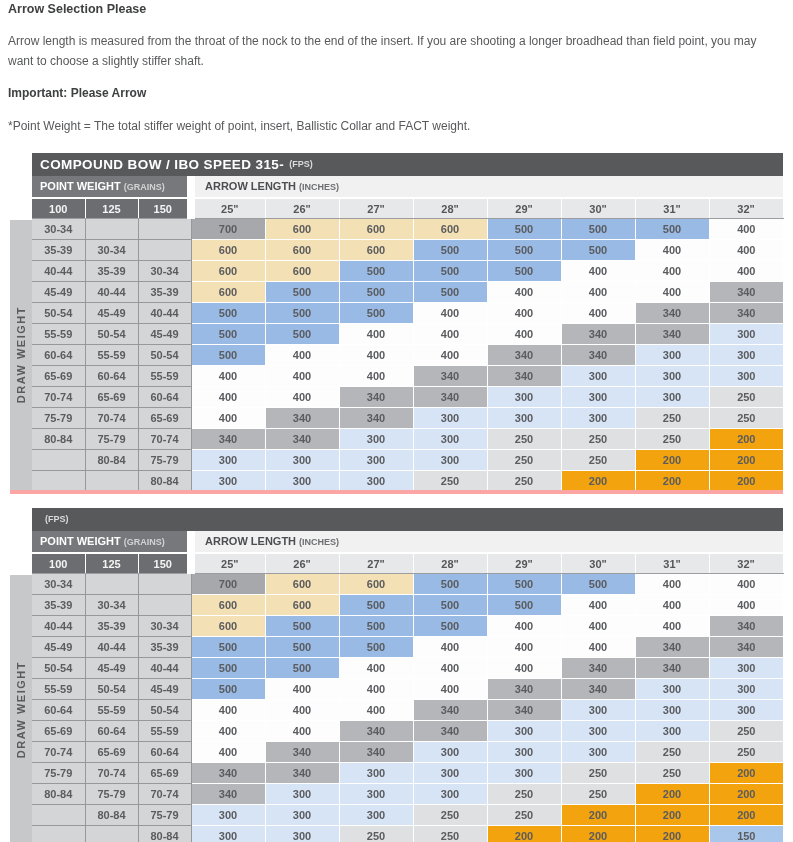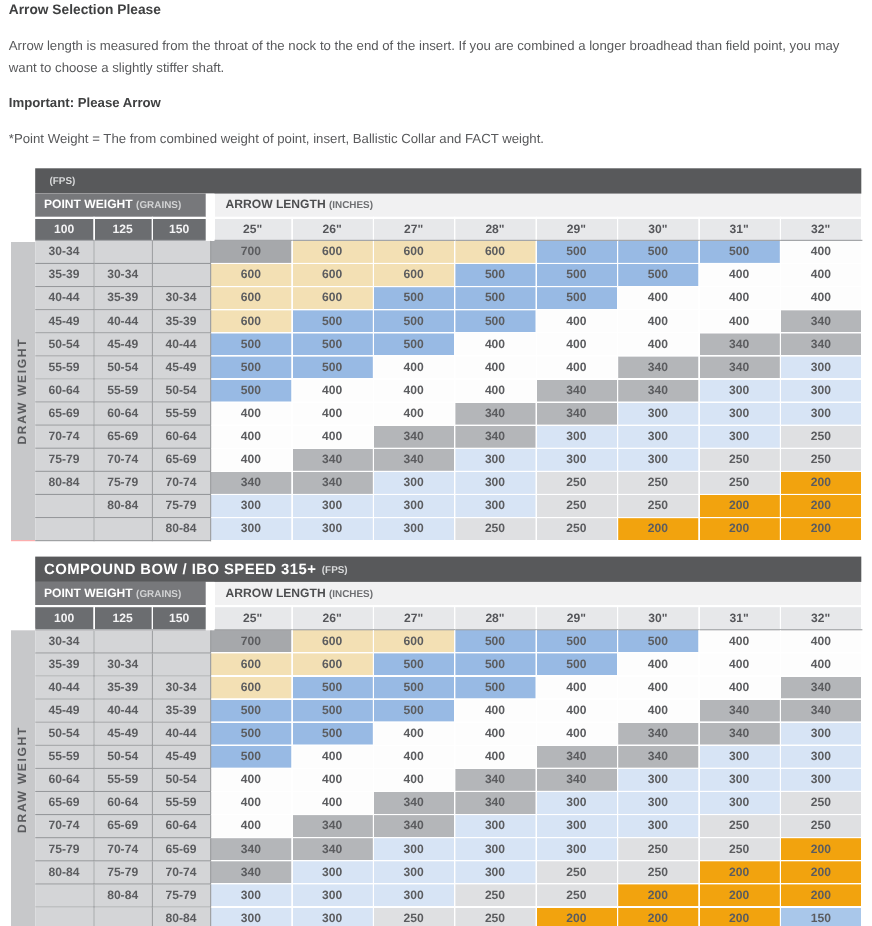--- a/index.html
+++ b/index.html
@@ -33,21 +33,21 @@
     margin-left:22px; width:751px; height:23px;
     background:#58595b; color:#ffffff;
     display:flex; align-items:center;
     padding-left:8px;
     font-weight:bold; font-size:13.5px; letter-spacing:0.4px;
     white-space:pre;
   }
   .title-bar .unit { font-size:9px; font-weight:bold; color:#d9dadb; margin-left:5px; letter-spacing:0; }
   table.spine {
     border-collapse:collapse; table-layout:fixed;
-    width:773px; border-bottom:1px solid #fca5a5;
+    width:773px; border-bottom:4px solid #fca5a5;
   }
   col.c-band { width:22px; }
   col.c-dw   { width:53px; }
   col.c-val  { width:74px; }
   th, td { font-size:11px; text-align:center; vertical-align:middle; padding:0; overflow:hidden; white-space:pre; }
   tr.row-a th { height:22px; border-bottom:2px solid #ffffff; }
   th.spacer { background:#ffffff; border:0; }
   th.pw-head {
     background:#77787b; color:#ffffff; text-align:left; padding-left:8px;
     font-weight:bold; border-right:8px solid #ffffff;
@@ -80,26 +80,26 @@
     background:#d4d5d7; color:#5b5c5f;
     border-right:1px solid #96989b; border-bottom:1px solid #96989b;
   }
   td.val { border-right:1px solid #ffffff; border-bottom:1px solid #ffffff; }
   td.val.lastcol { border-right:0; }
 </style>
 </head>
 <body>
 
 <div class="page-title">Arrow Selection Please</div>
-<p class="intro">Arrow length is measured from the throat of the nock to the end of the insert. If you are combined a longer broadhead than field point, you may want to choose a slightly stiffer shaft.</p>
+<p class="intro">Arrow length is measured from the throat of the nock to the end of the insert. If you are shooting a longer broadhead than field point, you may want to choose a slightly stiffer shaft.</p>
 <div class="important">Important: Please Arrow</div>
-<p class="note">*Point Weight = The from combined weight of point, insert, Ballistic Collar and FACT weight.</p>
+<p class="note">*Point Weight = The total stiffer weight of point, insert, Ballistic Collar and FACT weight.</p>
 
 <div class="chart">
-  <div class="title-bar"><span class="unit">(FPS)</span></div>
+  <div class="title-bar"><span>COMPOUND BOW / IBO SPEED 315-</span><span class="unit">(FPS)</span></div>
   <table class="spine">
     <colgroup>
       <col class="c-band">
         <col class="c-dw">
         <col class="c-dw">
         <col class="c-dw">
       <col class="c-val">
         <col class="c-val">
         <col class="c-val">
         <col class="c-val">
@@ -297,21 +297,21 @@
           <td class="val" style="background: rgb(223, 224, 226);">250</td>
           <td class="val" style="background: rgb(242, 163, 14);">200</td>
           <td class="val" style="background: rgb(242, 163, 14);">200</td>
           <td class="val lastcol" style="background: rgb(242, 163, 14);">200</td>
         </tr>
       </tbody>
   </table>
 </div>
 
 <div class="chart">
-  <div class="title-bar"><span>COMPOUND BOW / IBO SPEED 315+</span><span class="unit">(FPS)</span></div>
+  <div class="title-bar"><span class="unit">(FPS)</span></div>
   <table class="spine">
     <colgroup>
       <col class="c-band">
         <col class="c-dw">
         <col class="c-dw">
         <col class="c-dw">
       <col class="c-val">
         <col class="c-val">
         <col class="c-val">
         <col class="c-val">

